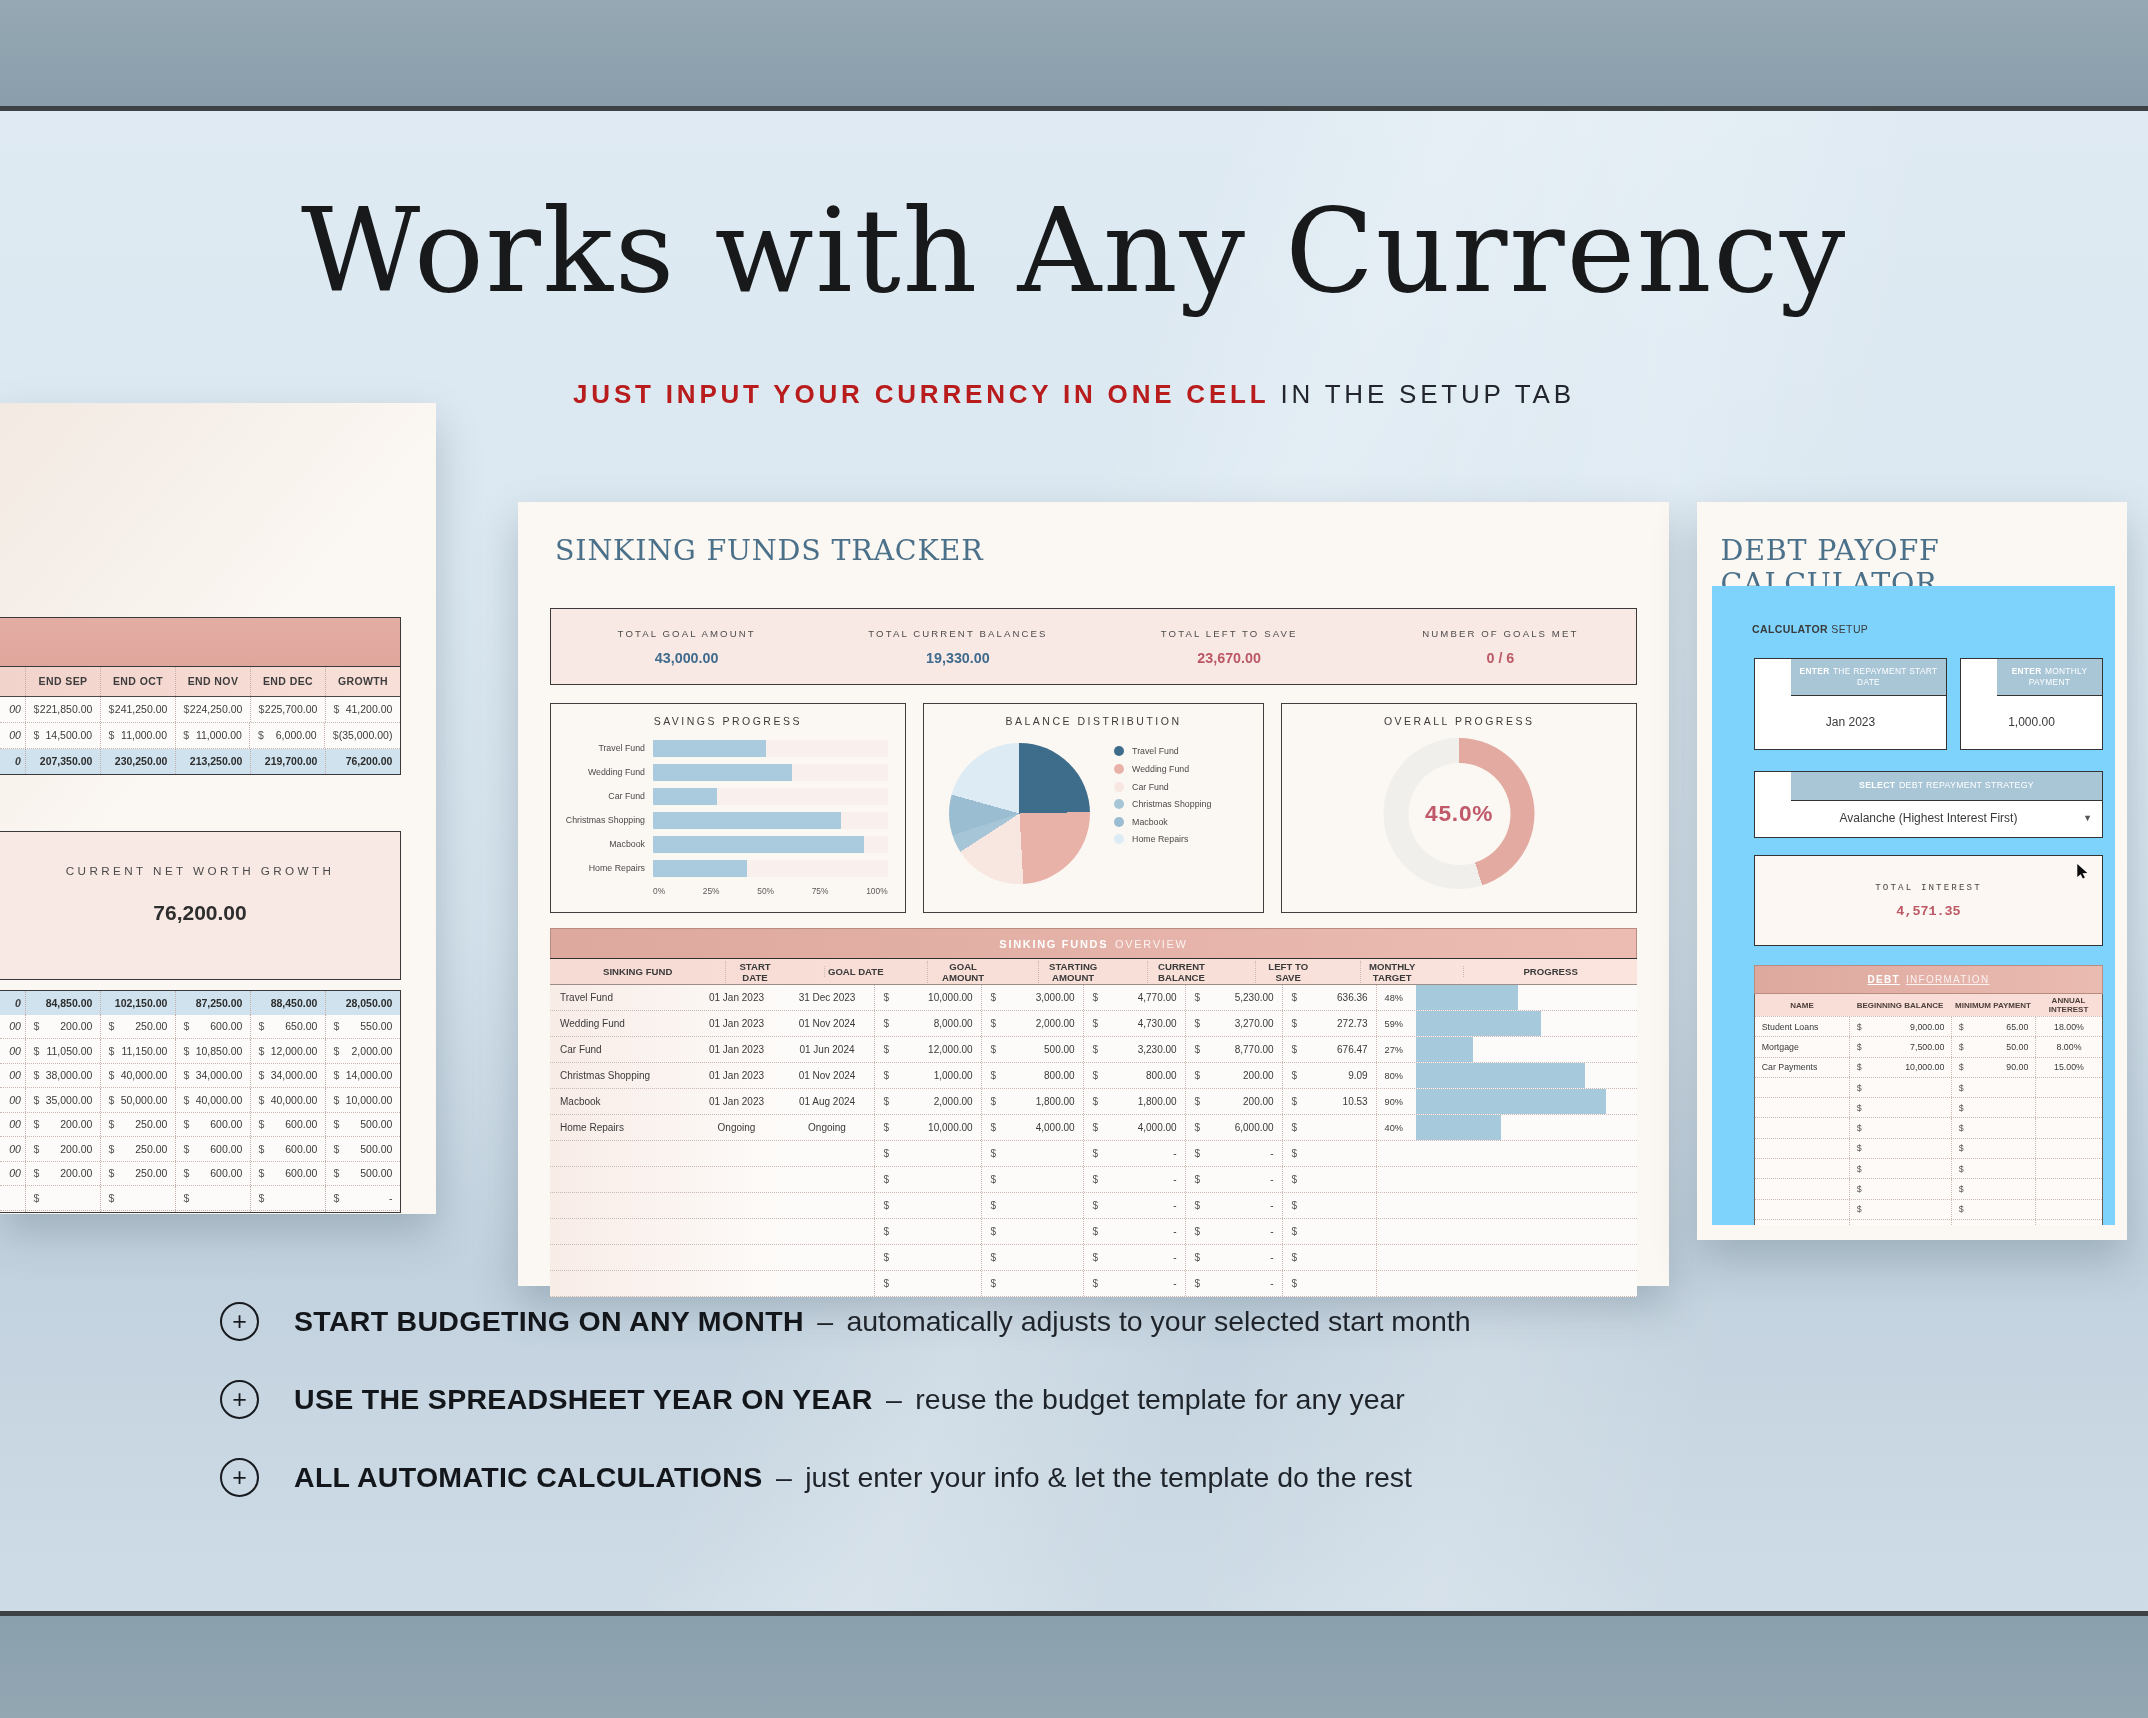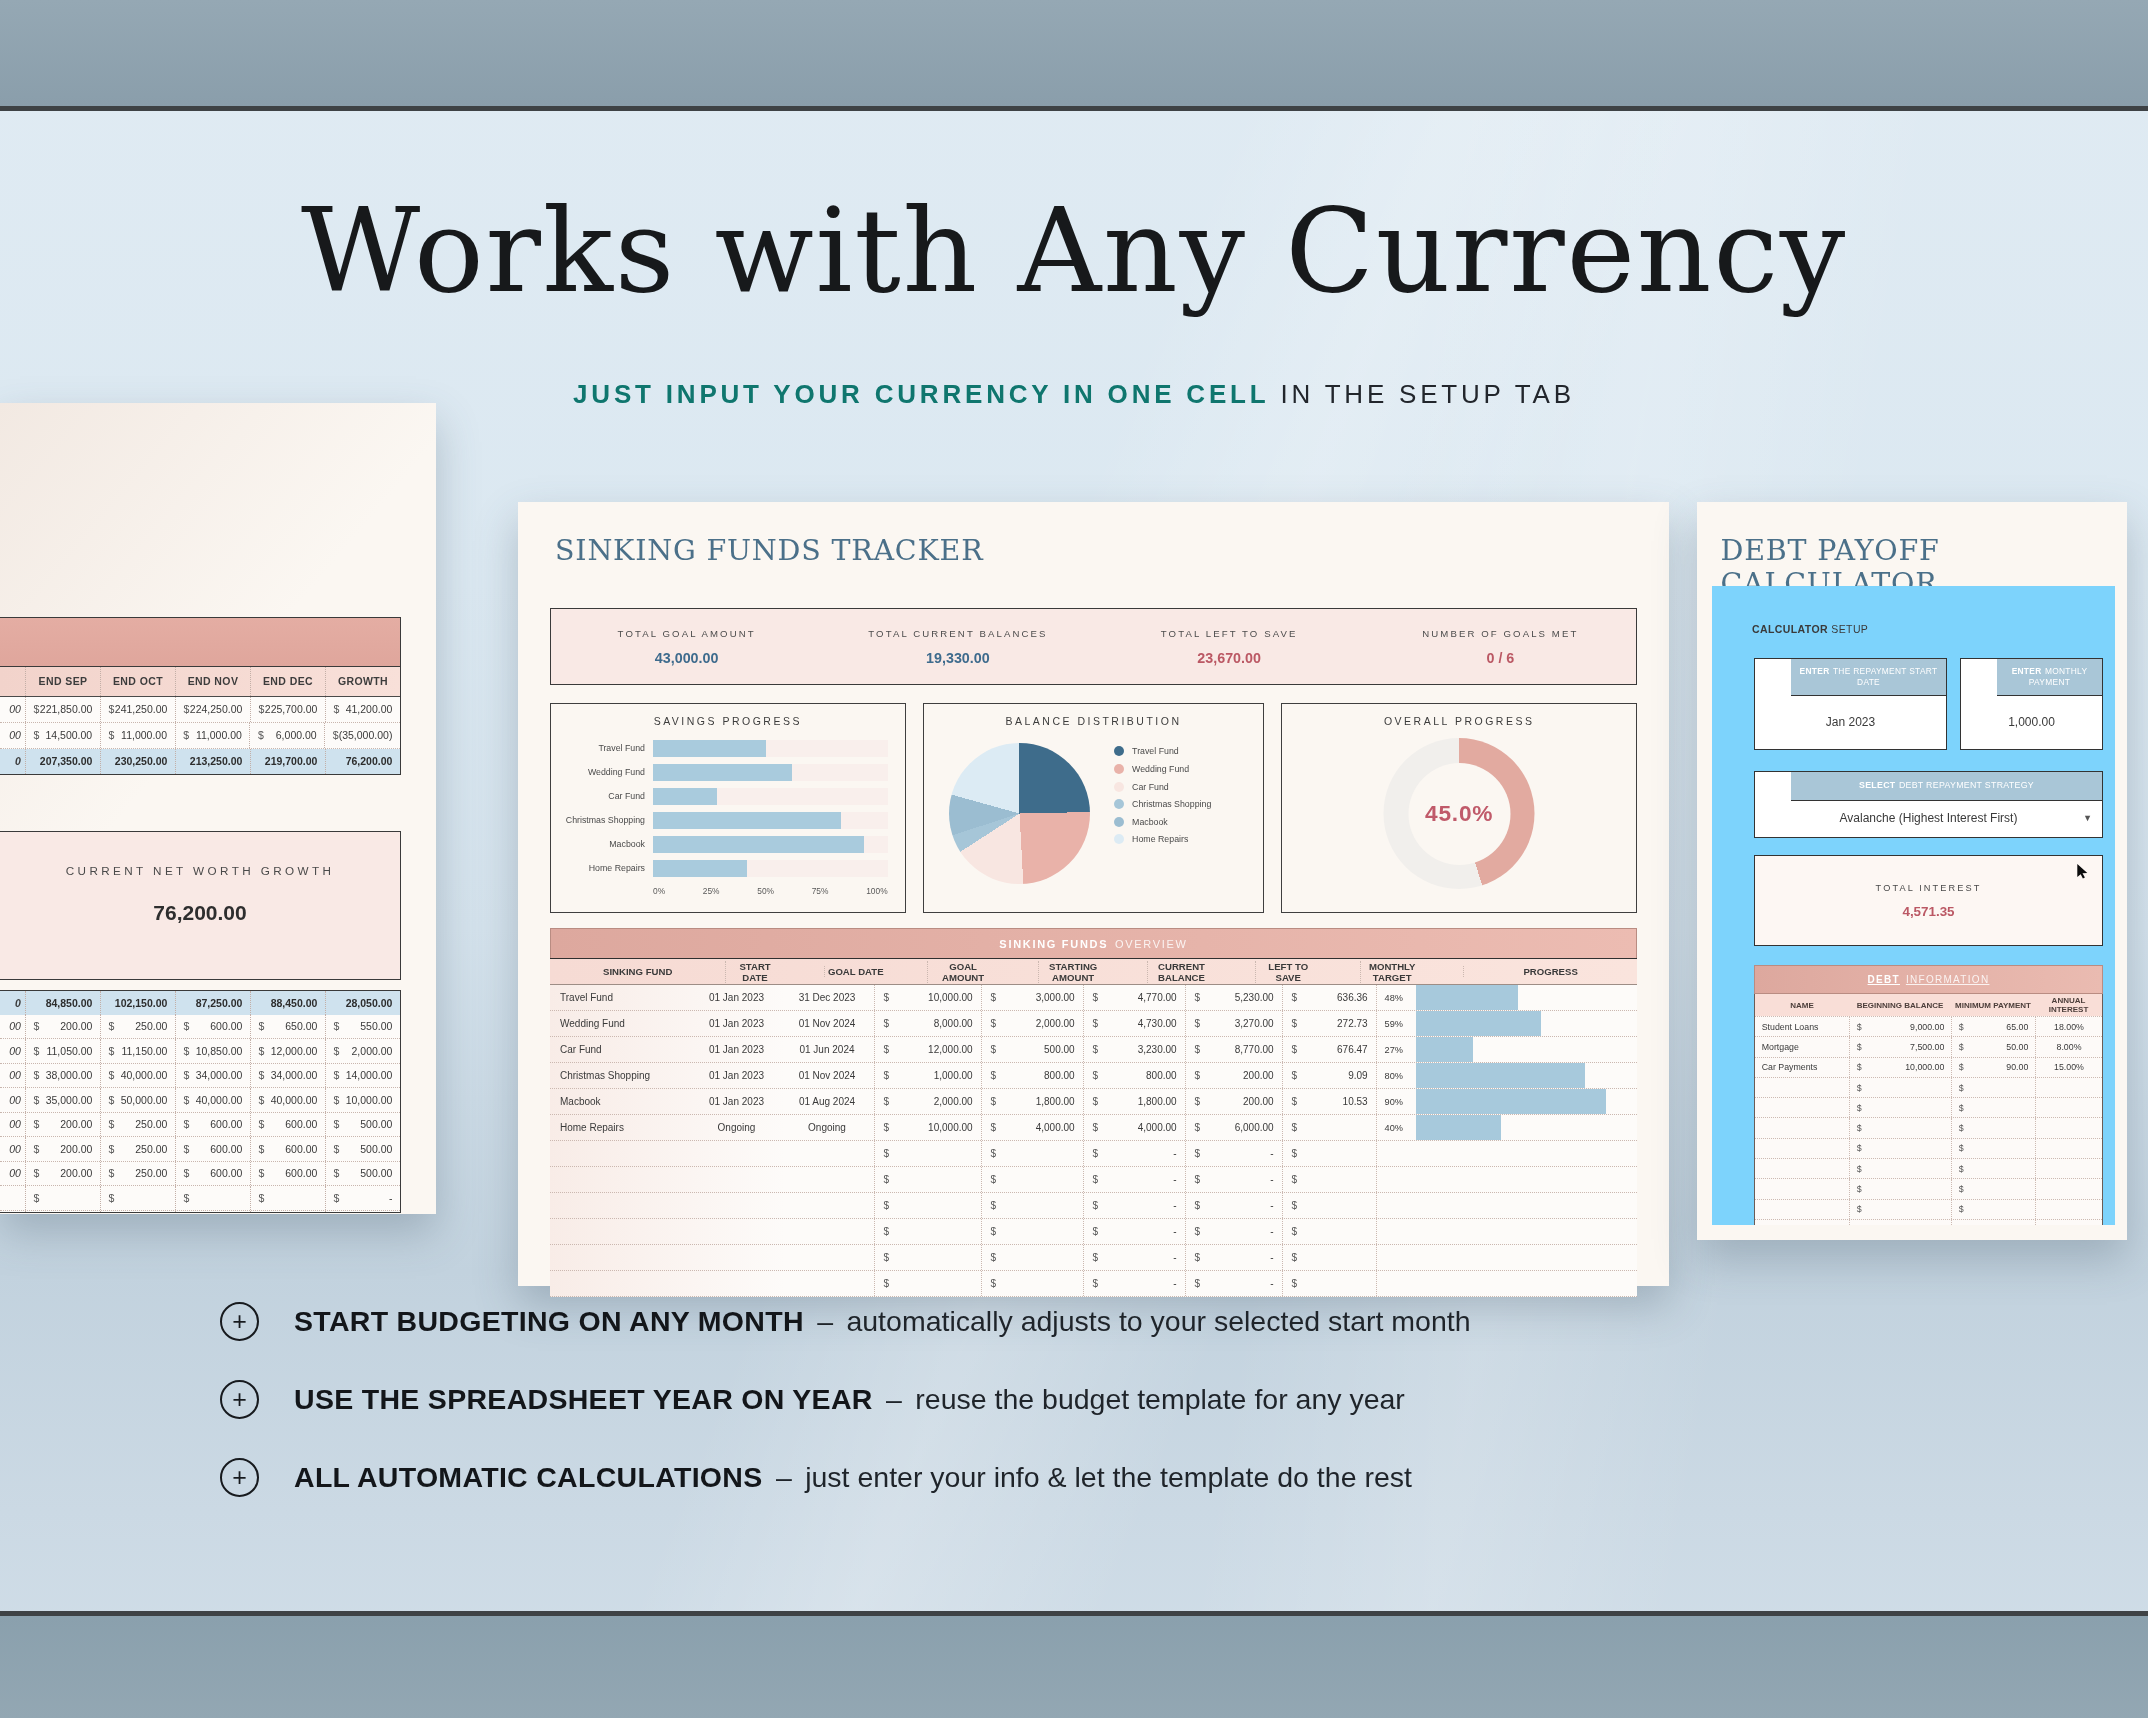--- a/index.html
+++ b/index.html
@@ -14,21 +14,21 @@
   .band{position:absolute;left:0;width:2148px;}
   .band.top{top:0;height:106px;background:linear-gradient(180deg,#95a8b4,#8a9eab);}
   .band.bottom{top:1616px;height:102px;background:linear-gradient(180deg,#8aa0ad,#93a7b3);}
   .rule{position:absolute;left:0;width:2148px;height:5px;background:#3e4245;}
   .rule.top{top:106px}.rule.bottom{top:1611px}
 
   .page-title{position:absolute;top:164px;left:0;width:2148px;text-align:center;
       font-family:"DejaVu Serif",serif;font-size:116px;color:#17191b;letter-spacing:1.7px;line-height:1.5;}
   .page-subtitle{position:absolute;top:379px;left:0;width:2148px;text-align:center;
       font-size:26px;letter-spacing:3.8px;color:#22262c;}
-  .page-subtitle .strong{font-weight:700;color:#0f766e;}
+  .page-subtitle .strong{font-weight:700;color:#b91c1c;}
 
   .card{position:absolute;background:#fbf7f2;box-shadow:0 18.5px 40px rgba(68,88,106,.30);}
   #card-left{left:0;top:403px;width:436px;height:811px;overflow:hidden;}
   #card-left::before{content:"";position:absolute;inset:0;
       background:linear-gradient(130deg,#f2e9e2 0%,rgba(251,247,242,0) 42%);pointer-events:none;}
   #card-mid{left:518px;top:502px;width:1151px;height:784px;}
   #card-right{left:1697px;top:502px;width:430px;height:738px;}
 
   
   .lbanner{position:absolute;left:0;top:214px;width:401px;height:50px;box-sizing:border-box;
@@ -123,21 +123,21 @@
       display:flex;align-items:center;justify-content:center;text-align:center;line-height:1.35;
       padding:0 8.4px;border-bottom:1.7px solid #333;box-sizing:border-box;margin-left:36px;}
   #box-strategy .ibox-head{height:28.5px;font-size:8.8px;}
   .ibox-head .st{font-weight:700;margin-right:3.4px;}
   .ibox-val{display:flex;align-items:center;justify-content:center;font-size:12px;color:#3a3a3a;
       height:52px;position:relative;}
   #box-strategy .ibox-val{height:35px;}
   .caret{position:absolute;right:10px;font-size:9.2px;color:#555;}
   .totals-box{position:absolute;left:42px;top:269px;width:349px;height:91px;box-sizing:border-box;
       border:1.7px solid #333;background:#fdf7f3;display:flex;}
-  .tcol{flex:1;display:flex;flex-direction:column;align-items:center;justify-content:center;gap:11px;}
+  .tcol{flex:1;display:flex;flex-direction:column;align-items:center;justify-content:center;gap:11px;font-family:Liberation Mono, monospace;}
   .tlabel{font-size:9.2px;letter-spacing:2.1px;color:#4a4a4a;}
   .tval{font-size:13.4px;font-weight:700;}
   .cursor{position:absolute;right:13.4px;top:8.4px;}
   .debt-banner{position:absolute;left:42px;top:379px;width:349px;height:28.5px;box-sizing:border-box;
       background:linear-gradient(90deg,#dda89e,#eabbb1);color:#fff;display:flex;align-items:center;
       justify-content:center;font-size:10px;letter-spacing:1.3px;border:0.8px solid #b98c82;text-decoration:underline;}
   .debt-banner .lt{font-weight:400;opacity:.85;margin-left:5.9px;}
   .debt-banner .st{font-weight:700;}
   .debt-table{position:absolute;left:42px;top:408px;width:349px;background:#fdfaf8;
       border:0.8px solid #6b5c56;border-top:none;box-sizing:border-box;}

